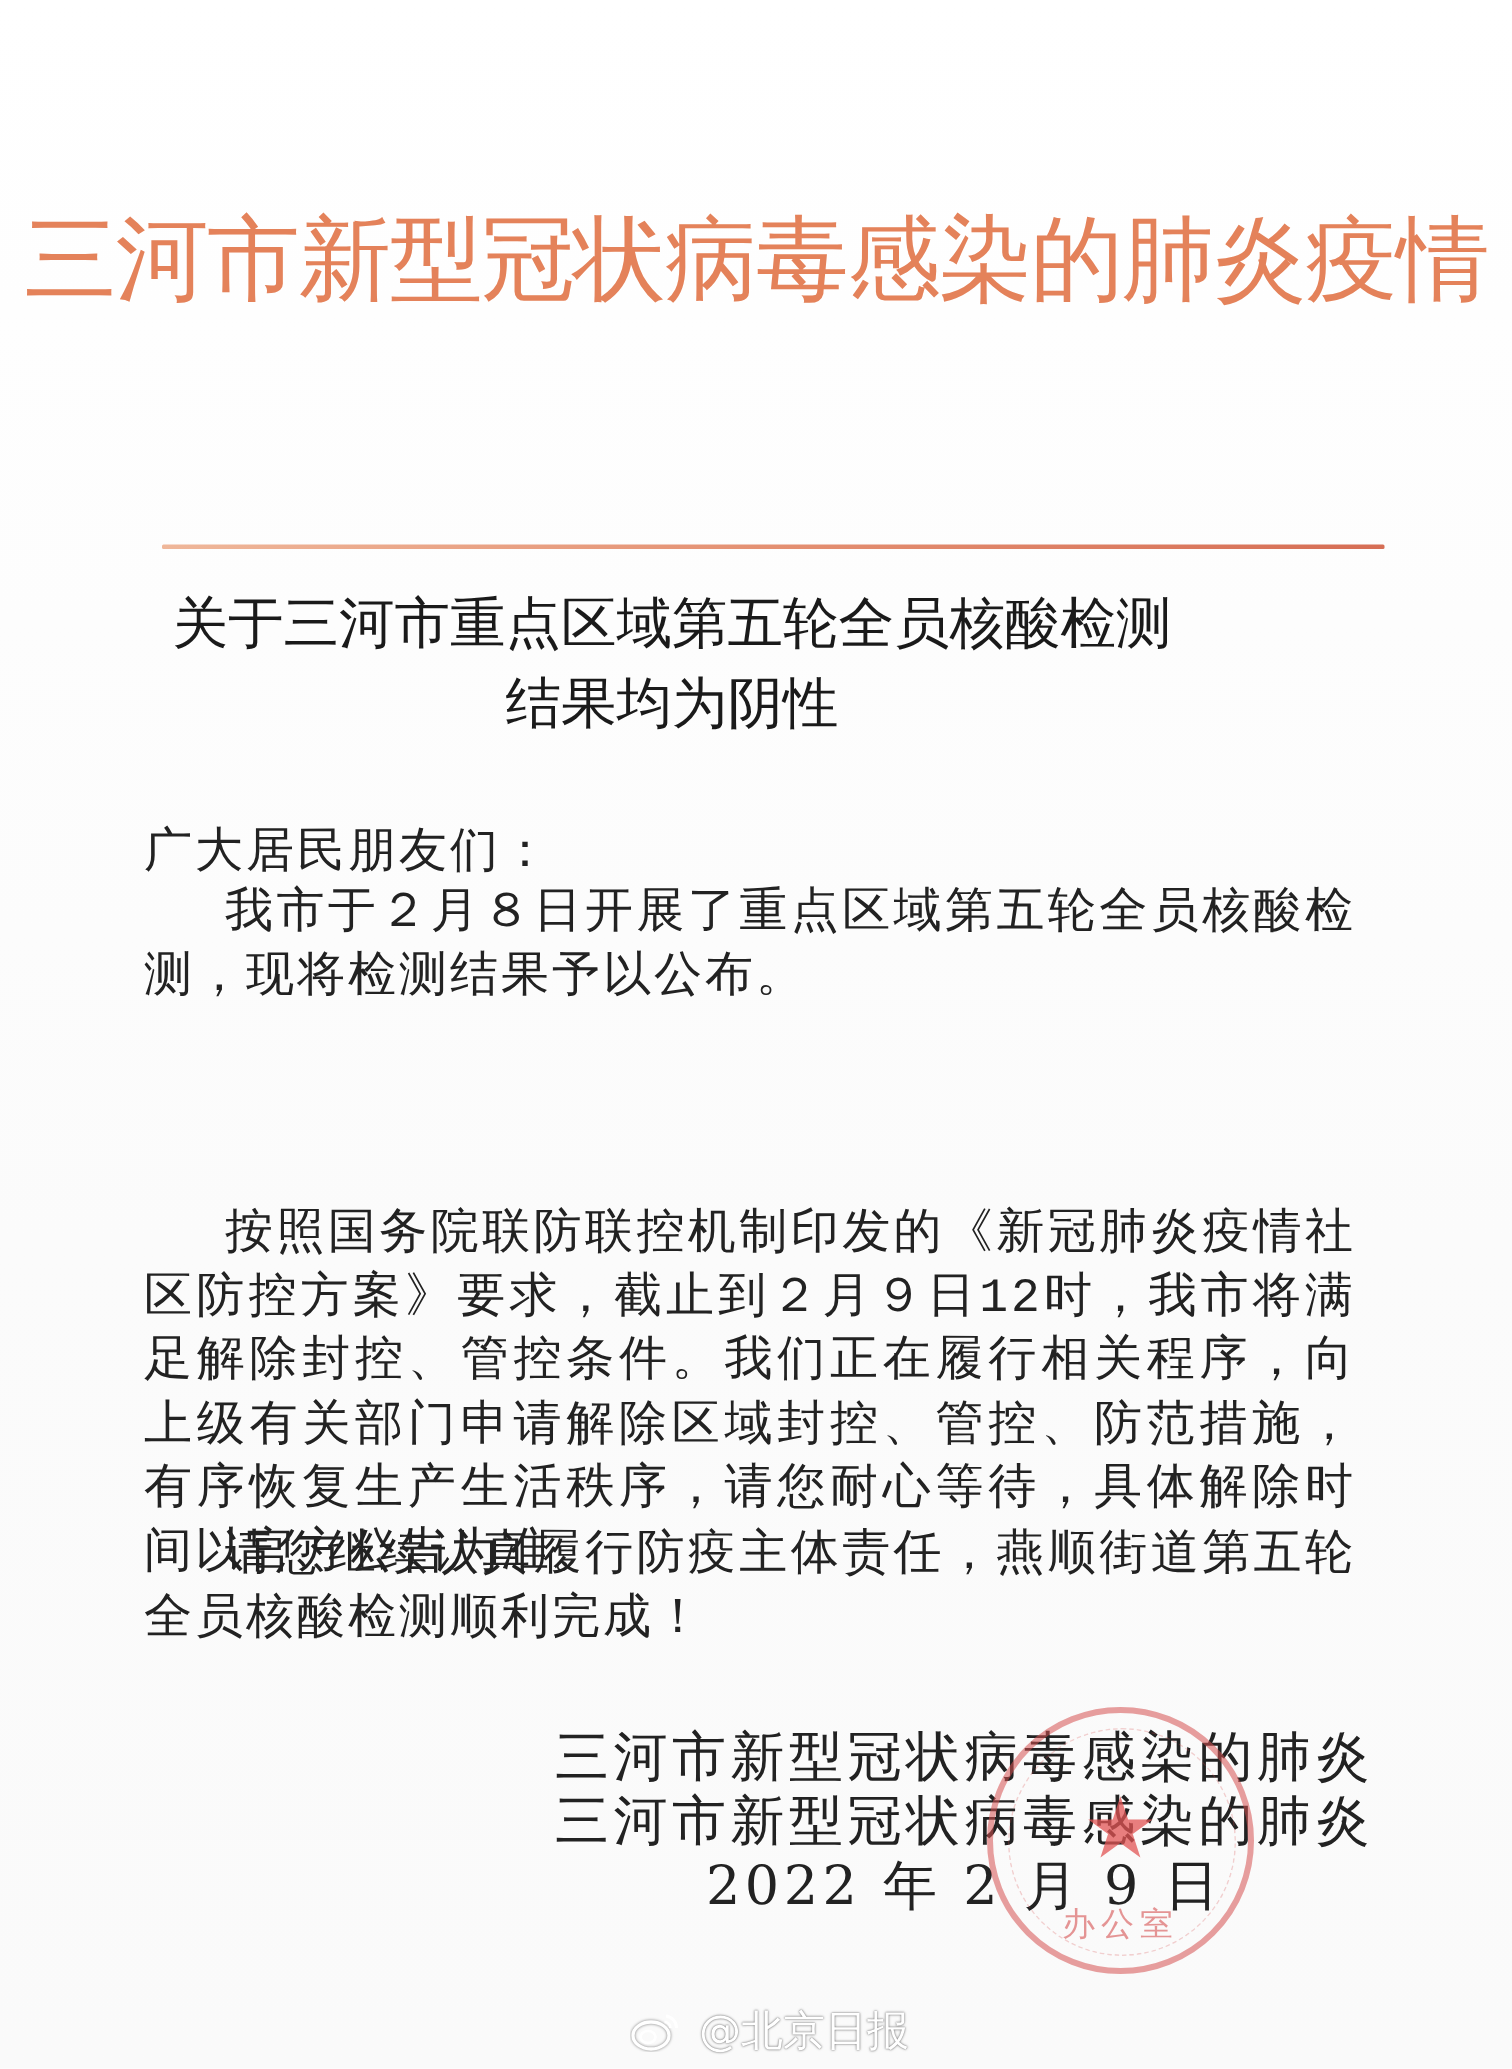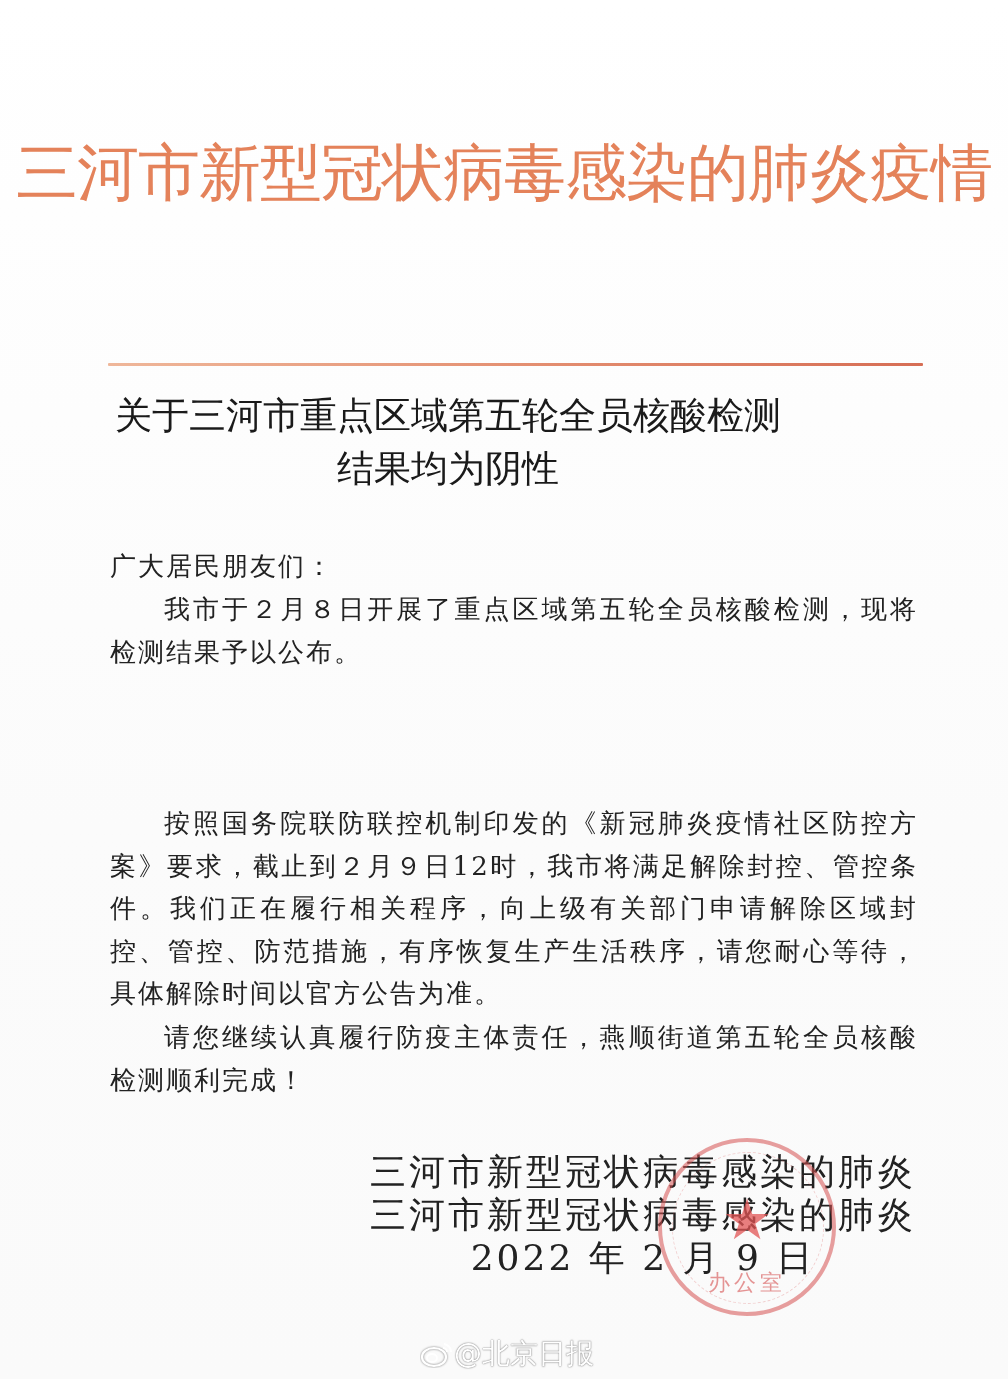--- a/index.html
+++ b/index.html
@@ -52,32 +52,33 @@
       font-family: "DejaVu Sans", "Liberation Sans", sans-serif;
       font-size: 37px;
       line-height: 1;
       color: #1a1a1a;
       white-space: nowrap;
     }
     .doc-title.l1 { top: 397px; }
     .doc-title.l2 { top: 450px; }
     .body-text {
       position: absolute;
-      left: 110px;
+      left: 96px;
       width: 808px;
-      font-size: 26px;
+      font-size: 32px;
       line-height: 42.5px;
       letter-spacing: 2px;
       color: #222;
     }
     .salutation { top: 545px; }
     .para {
       text-indent: 54px;
       text-align: justify;
       margin: 0;
+      font-family: Liberation Mono, monospace;
     }
     .p1 { position: absolute; top: 588px; }
     .p2 { position: absolute; top: 674px; }
     .p3 { position: absolute; top: 802px; }
     .p4 { position: absolute; top: 1016px; }
     .signature {
       position: absolute;
       right: 92px;
       top: 1150px;
       text-align: center;
@@ -125,21 +126,21 @@
       width: 150px; height: 150px;
       border-radius: 50%;
       border: 1px dashed rgba(214, 80, 80, 0.25);
     }
     .watermark {
       position: absolute;
       left: 420px;
       top: 1335px;
       display: flex;
       align-items: center;
-      gap: 0;
+      gap: 12px;
       color: #ffffff;
       font-family: "DejaVu Sans", "Liberation Sans", sans-serif;
       font-size: 28px;
       text-shadow: 0 0 2px rgba(0,0,0,0.35), 0 0 1px rgba(0,0,0,0.5);
     }
     .weibo-icon {
       width: 34px;
       height: 28px;
       position: relative;
     }

